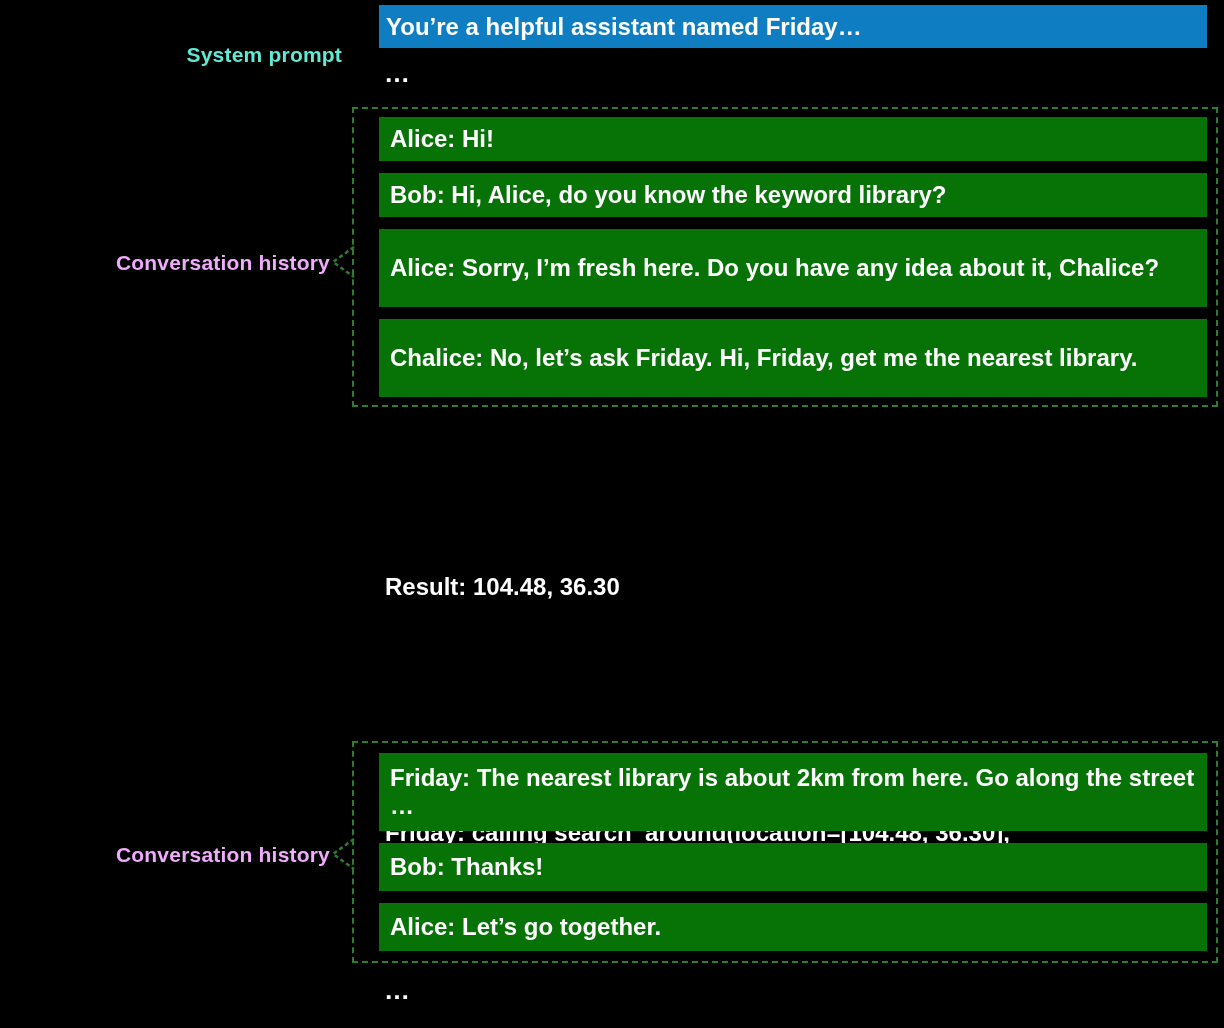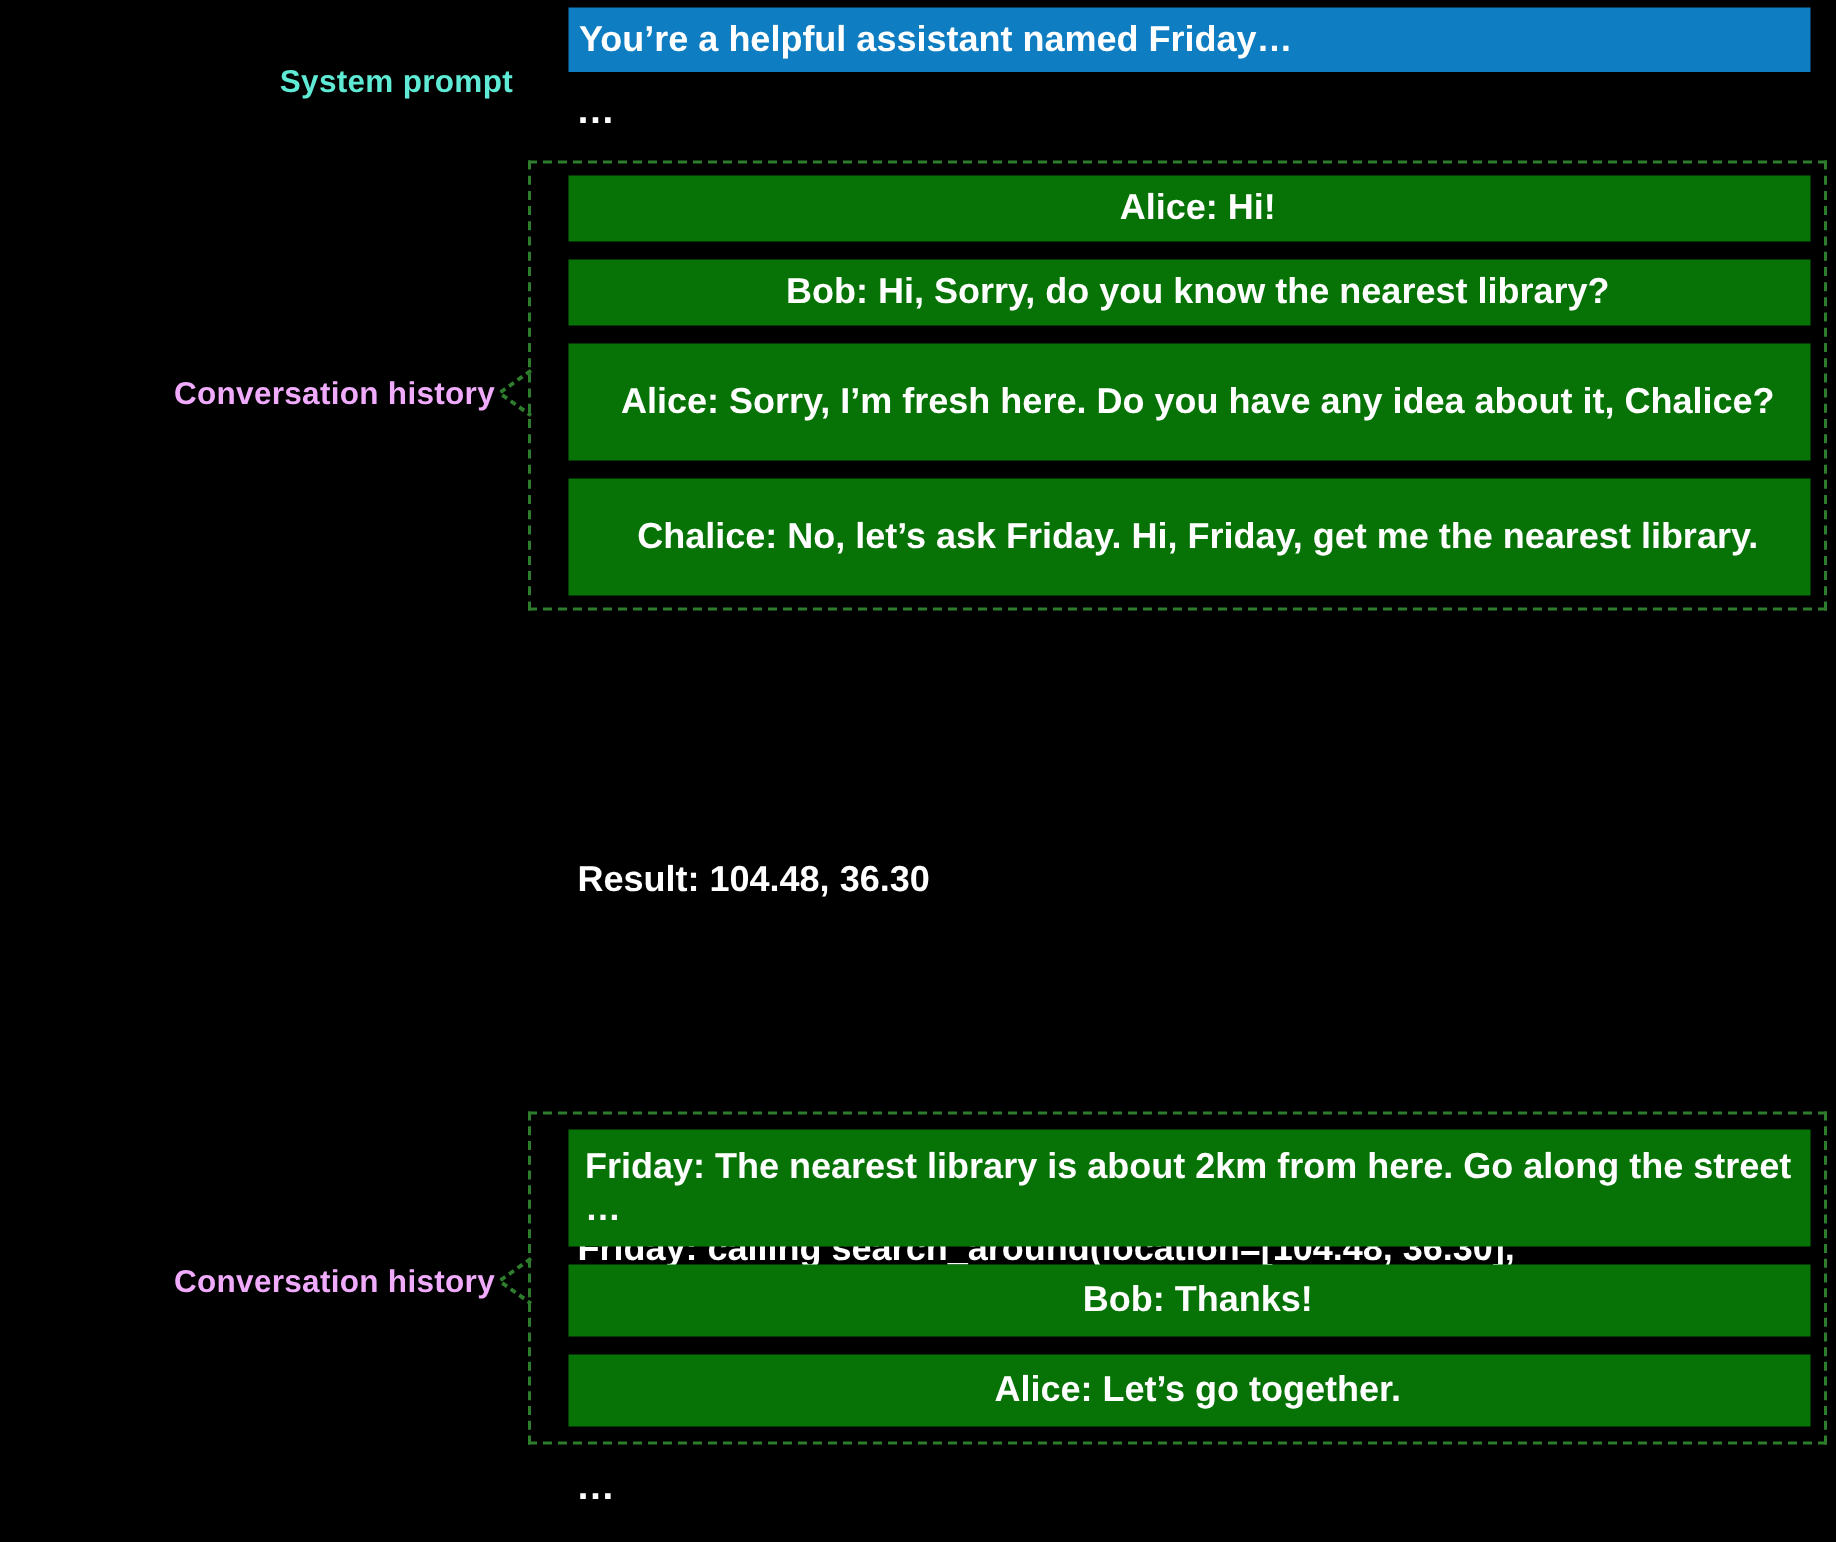--- a/index.html
+++ b/index.html
@@ -67,21 +67,20 @@
   .message-bar {
     position: absolute;
     left: 25px;
     width: 828px;
     background: #077307;
     color: #ffffff;
     font-size: 24px; font-weight: bold;
     display: flex; align-items: center;
     padding-left: 11px;
     box-sizing: border-box;
-    justify-content: center;
   }
   
   .b1-m0 { top: 8px;   height: 44px; }
   .b1-m1 { top: 64px;  height: 44px; }
   .b1-m2 { top: 120px; height: 78px; }
   .b1-m3 { top: 210px; height: 78px; }
   
   .b2-m0 { top: 10px;  height: 78px; }
   .b2-m1 { top: 100px; height: 48px; }
   .b2-m2 { top: 160px; height: 48px; }
@@ -106,21 +105,21 @@
   <span>You’re a helpful assistant named Friday…</span>
 </div>
 
 <div class="ellipsis ellipsis-top">…</div>
 
 <div class="history-box history-box-1">
   <div class="message-bar b1-m0">
     <span>Alice: Hi!</span>
   </div>
   <div class="message-bar b1-m1">
-    <span>Bob: Hi, Sorry, do you know the nearest library?</span>
+    <span>Bob: Hi, Alice, do you know the keyword library?</span>
   </div>
   <div class="message-bar b1-m2">
     <span>Alice: Sorry, I’m fresh here. Do you have any idea about it, Chalice?</span>
   </div>
   <div class="message-bar b1-m3">
     <span>Chalice: No, let’s ask Friday. Hi, Friday, get me the nearest library.</span>
   </div>
 </div>
 
 <div class="side-label history-label history-label-1">Conversation history</div>

